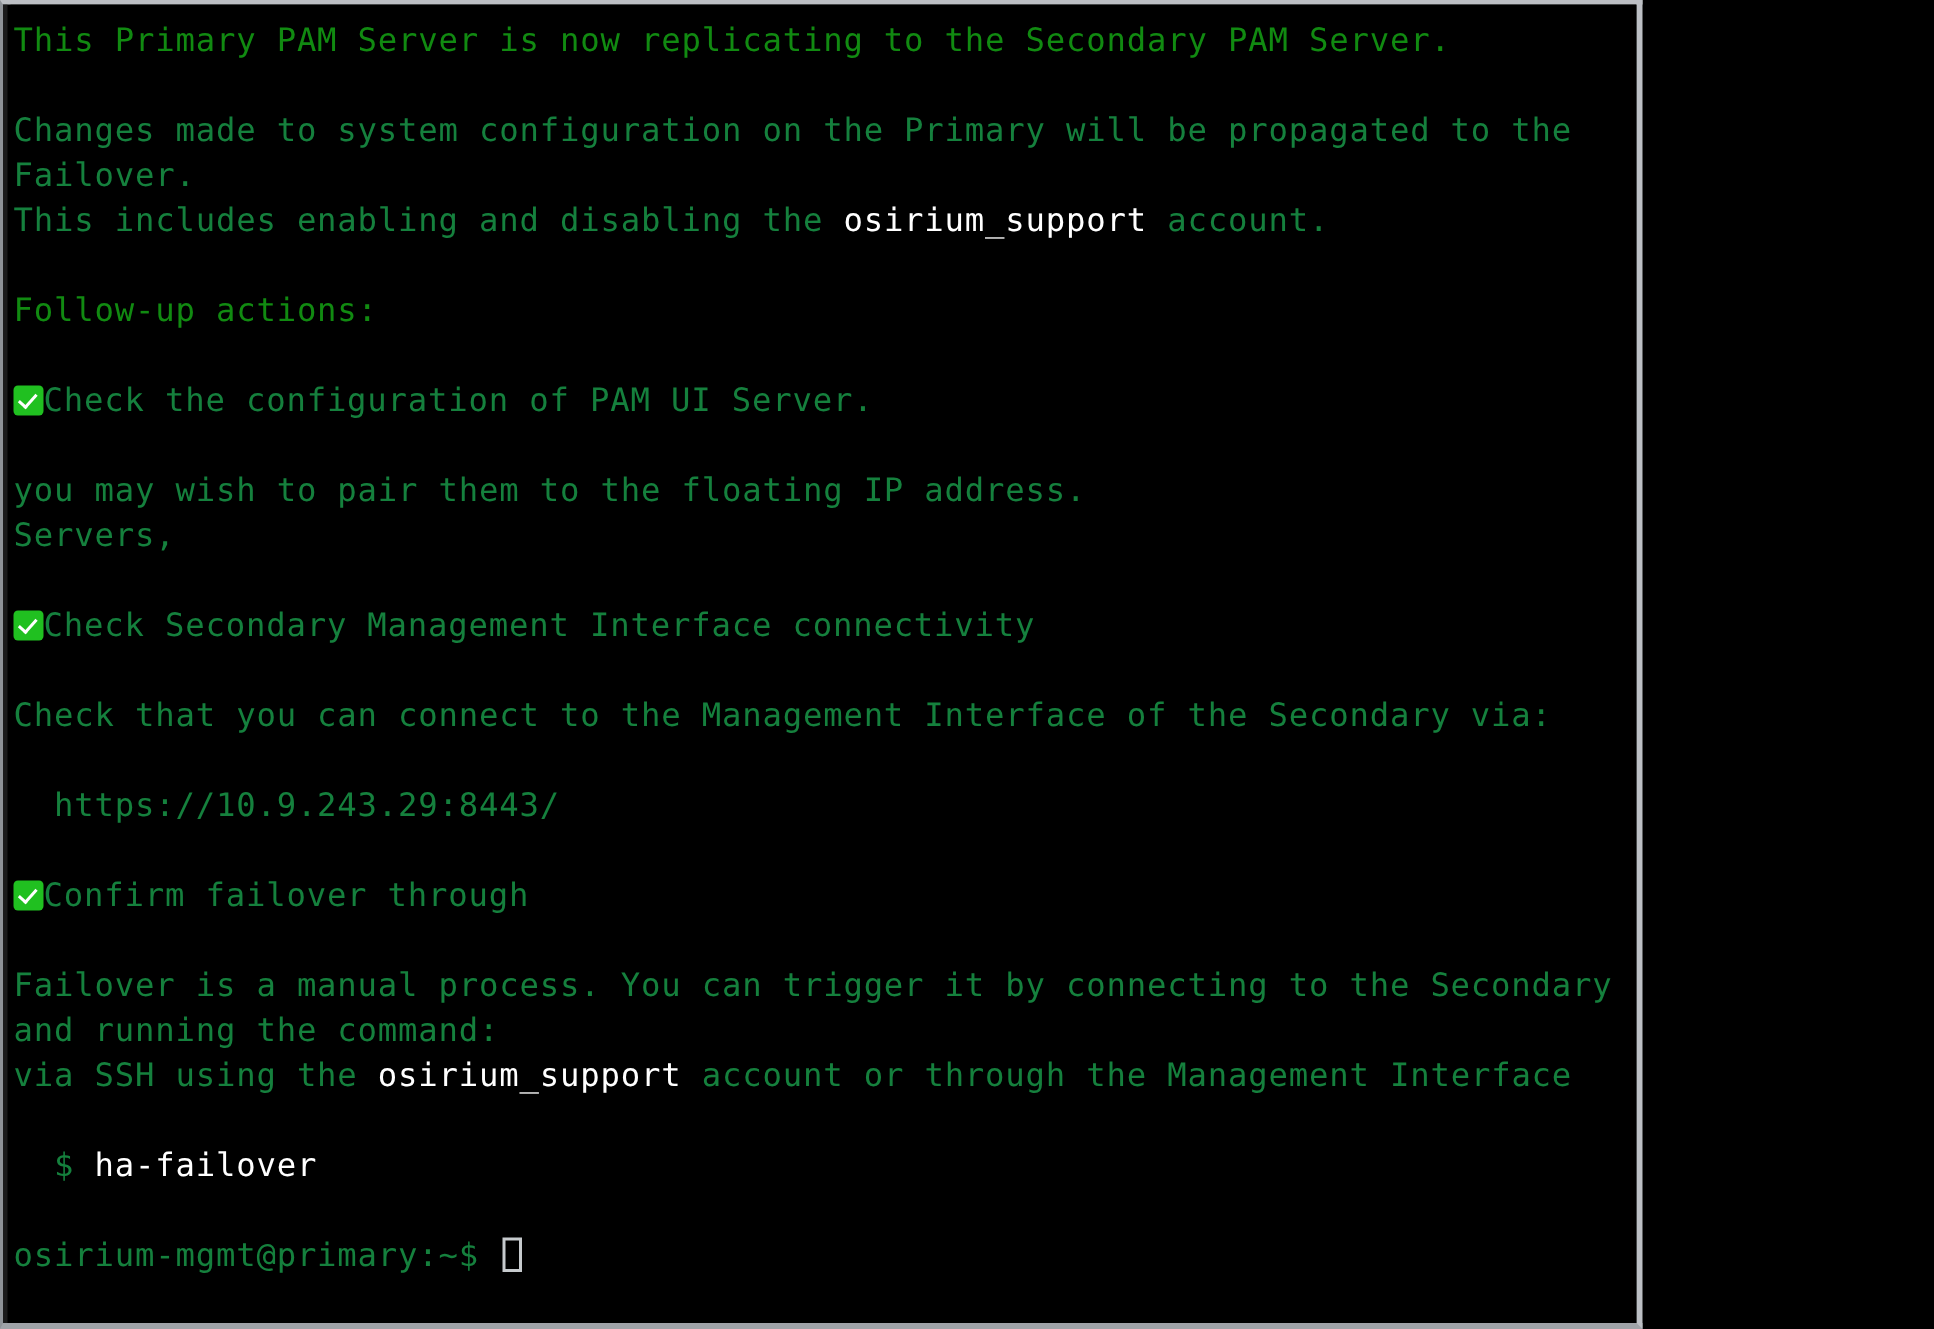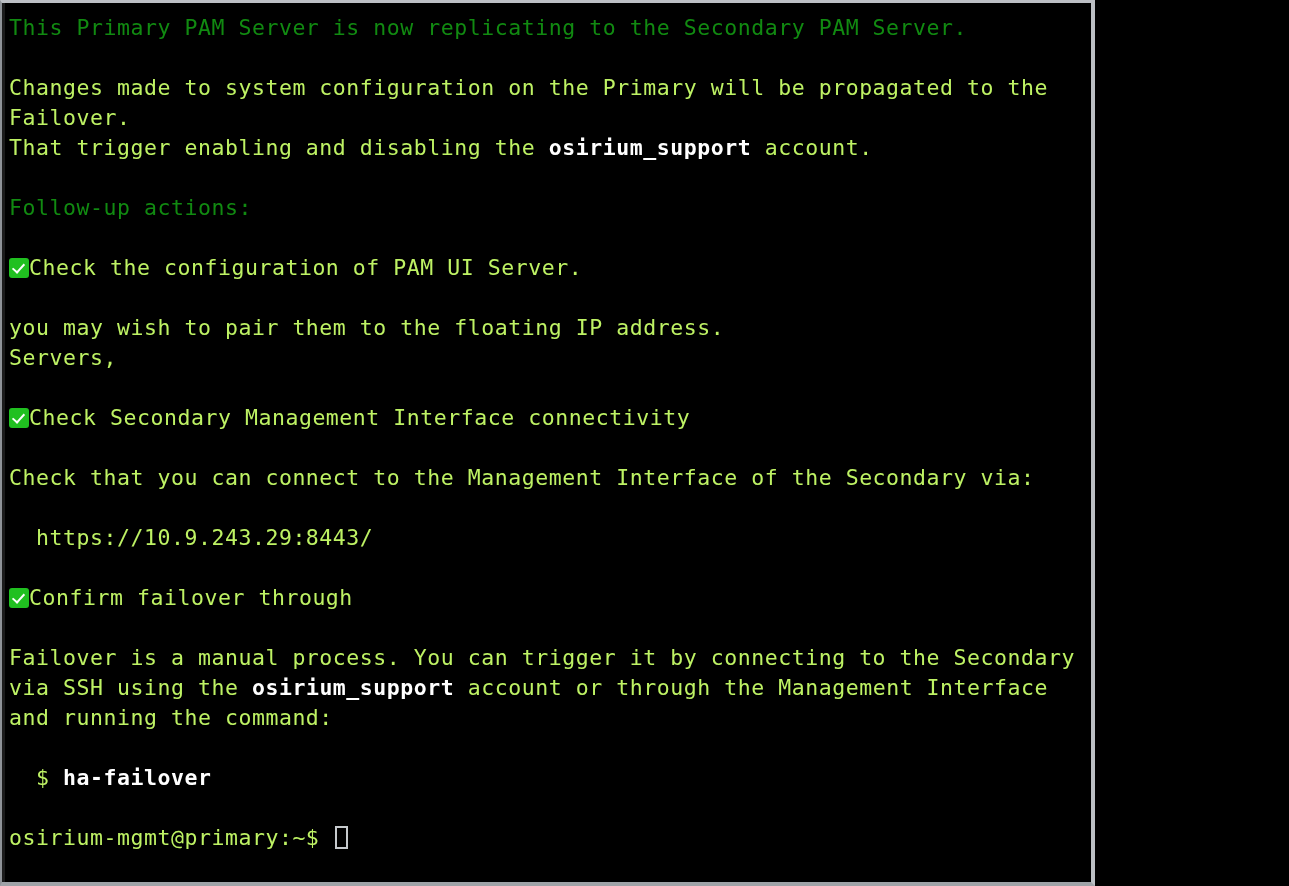--- a/index.html
+++ b/index.html
@@ -55,22 +55,22 @@
     line-height: 30px;
     font-size: 21.5px;
     letter-spacing: 0.55px;
     white-space: pre;
     color: #d8dce0;
     font-weight: normal;
   }
   .line.blank { color: transparent; }
 
   .green   { color: #118a11; }
-  .plain   { color: #bef264; text-align: right; }
-  .bold    { font-weight: bold; color: #ffffff; }
+  .plain   { color: #15803d; text-align: right; }
+  .bold    { font-weight: normal; color: #ffffff; }
 
   
   .check-box {
     display: inline-block;
     vertical-align: -3px;
     width: 20px;
     height: 20px;
     background: #20c020;
     border-radius: 3px;
     position: relative;
@@ -102,38 +102,38 @@
 </style>
 </head>
 <body>
 
 <div id="terminal-window">
   <div id="terminal-screen">
       <div class="line"><span class="green">This Primary PAM Server is now replicating to the Secondary PAM Server.</span></div>
       <div class="line blank">&nbsp;</div>
       <div class="line"><span class="plain">Changes made to system configuration on the Primary will be propagated to the</span></div>
       <div class="line"><span class="plain">Failover.</span></div>
-      <div class="line"><span class="plain">That trigger enabling and disabling the </span><span class="bold">osirium_support</span><span class="plain"> account.</span></div>
+      <div class="line"><span class="plain">This includes enabling and disabling the </span><span class="bold">osirium_support</span><span class="plain"> account.</span></div>
       <div class="line blank">&nbsp;</div>
       <div class="line"><span class="green">Follow-up actions:</span></div>
       <div class="line blank">&nbsp;</div>
       <div class="line"><span class="check-box"></span><span class="plain">Check the configuration of PAM UI Server.</span></div>
       <div class="line blank">&nbsp;</div>
       <div class="line"><span class="plain">you may wish to pair them to the floating IP address.</span></div>
       <div class="line"><span class="plain">Servers,</span></div>
       <div class="line blank">&nbsp;</div>
       <div class="line"><span class="check-box"></span><span class="plain">Check Secondary Management Interface connectivity</span></div>
       <div class="line blank">&nbsp;</div>
       <div class="line"><span class="plain">Check that you can connect to the Management Interface of the Secondary via:</span></div>
       <div class="line blank">&nbsp;</div>
       <div class="line"><span class="plain">  https://10.9.243.29:8443/</span></div>
       <div class="line blank">&nbsp;</div>
       <div class="line"><span class="check-box"></span><span class="plain">Confirm failover through</span></div>
       <div class="line blank">&nbsp;</div>
       <div class="line"><span class="plain">Failover is a manual process. You can trigger it by connecting to the Secondary</span></div>
+      <div class="line"><span class="plain">and running the command:</span></div>
       <div class="line"><span class="plain">via SSH using the </span><span class="bold">osirium_support</span><span class="plain"> account or through the Management Interface</span></div>
-      <div class="line"><span class="plain">and running the command:</span></div>
       <div class="line blank">&nbsp;</div>
       <div class="line"><span class="plain">  $ </span><span class="bold">ha-failover</span><span class="plain"></span></div>
       <div class="line blank">&nbsp;</div>
       <div class="line"><span class="plain">osirium-mgmt@primary:~$ </span><span class="cursor"></span></div>
     </div>
 </div>
 
 </body></html>

